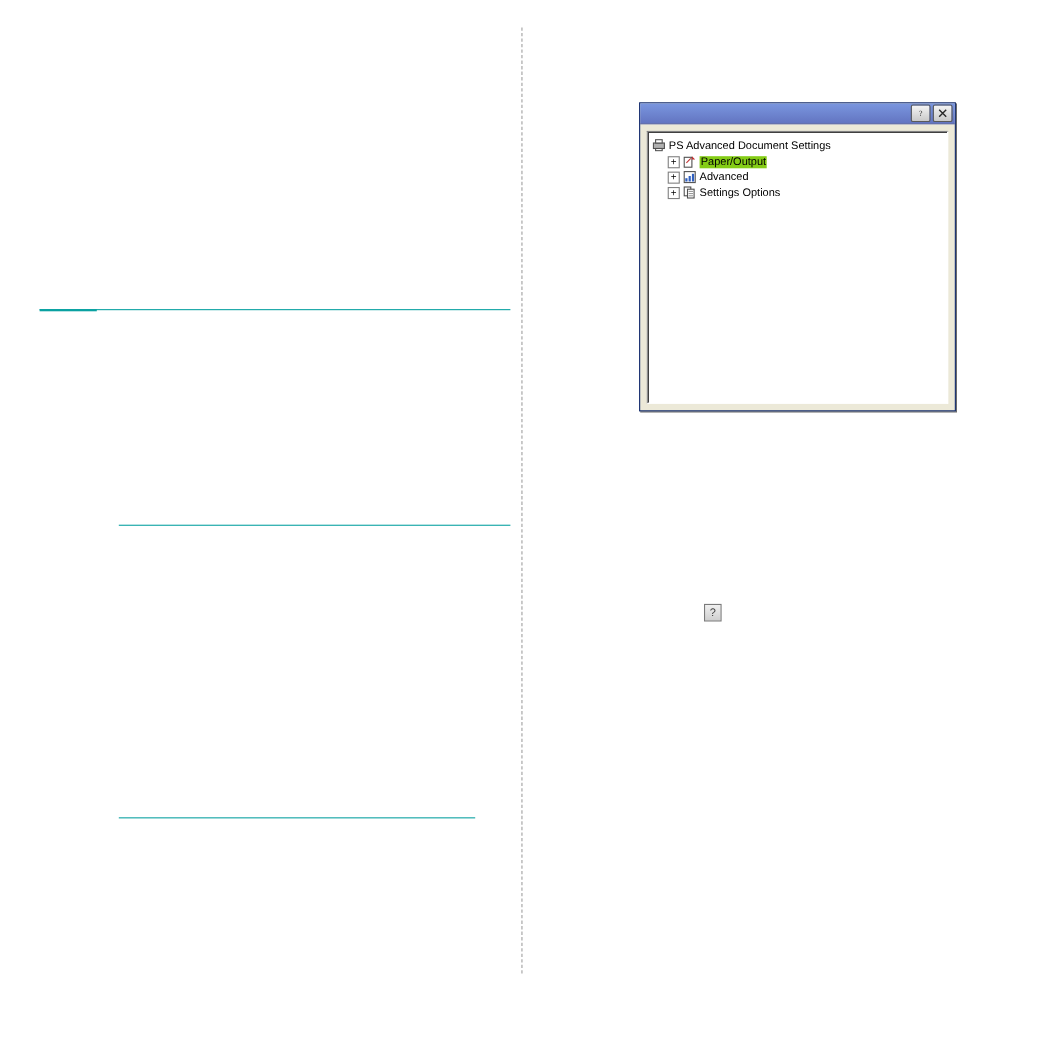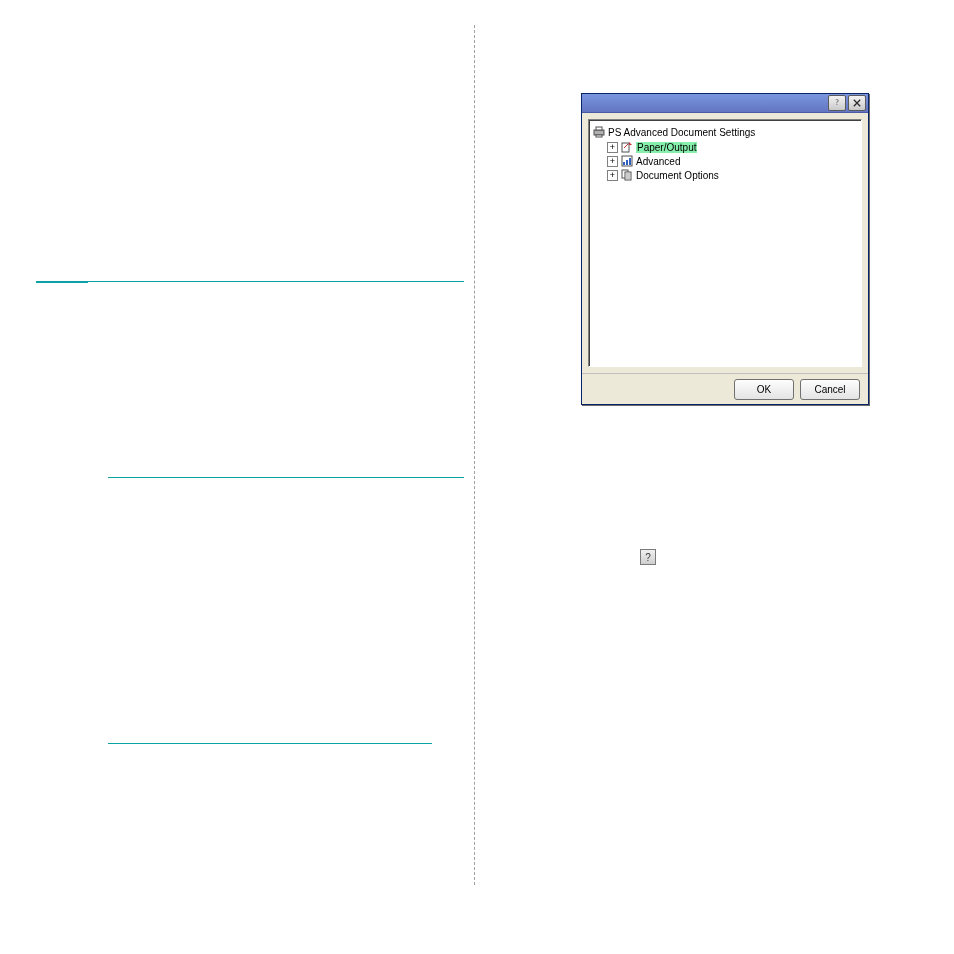--- a/index.html
+++ b/index.html
@@ -107,21 +107,21 @@
   }
   .ticon {
     width: 12px;
     height: 12px;
     display: inline-flex;
     align-items: center;
     justify-content: center;
   }
   .ticon svg { width: 12px; height: 12px; }
   .sel {
-    background: #86efac;
+    background: #84cc16;
     padding: 0 1px;
   }
   .btnrow {
     height: 30px;
     border-top: 1px solid #c0c0c0;
     display: flex;
     justify-content: flex-end;
     align-items: center;
     gap: 6px;
     padding: 0 8px;
@@ -216,25 +216,21 @@
 
     <div class="node">
       <span class="exp">+</span>
       <span class="ticon">
         <svg viewBox="0 0 12 12">
             <rect x="1" y="1" width="6" height="8" fill="#ffffff" stroke="#505050"></rect>
             <rect x="4" y="3" width="6" height="8" fill="#ffffff" stroke="#505050"></rect>
             <path d="M5 5 h4 M5 7 h4 M5 9 h4" stroke="#808080" stroke-width="0.8"></path>
           </svg>
       </span>
-      <span>Document Options</span>
+      <span>Settings Options</span>
     </div>
   </div>
 
-  <div class="btnrow">
-    <div class="wbtn">OK</div>
-    <div class="wbtn">Cancel</div>
-  </div>
 </div>
 
 <div class="qicon">
   <span>?</span>
 </div>
 
 </body></html>

